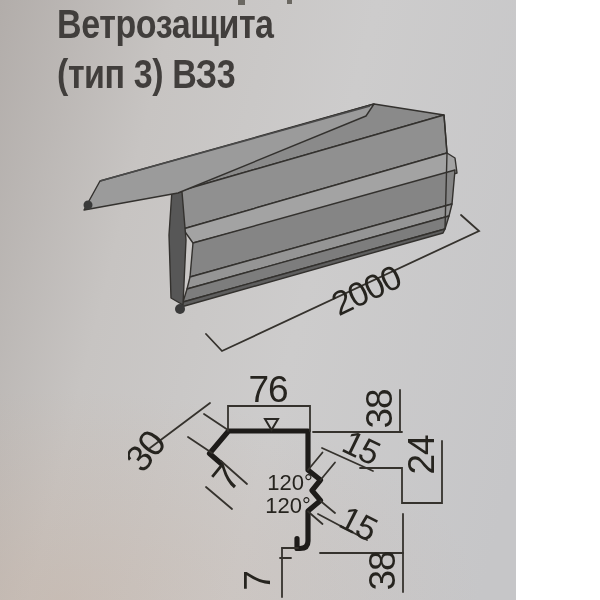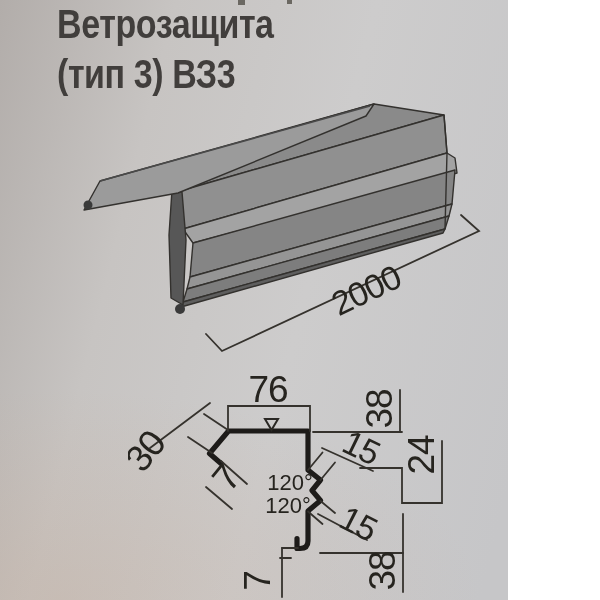--- a/index.html
+++ b/index.html
@@ -1,17 +1,17 @@
 <!DOCTYPE html>
 <html><head>
 <meta charset="utf-8">
 <style>
   html,body{margin:0;padding:0;}
   body{width:600px;height:600px;overflow:hidden;font-family:"Liberation Sans",sans-serif;}
-  #photo{position:relative;width:508px;height:600px;background:#eab308;overflow:hidden;}
+  #photo{position:relative;width:508px;height:600px;background:#eab308;overflow:hidden;padding-left:8px;}
   #bg-svg{position:absolute;left:0;top:0;z-index:0;}
   .title{position:absolute;left:57px;z-index:3;color:#413e3c;font-weight:bold;
          font-size:40px;letter-spacing:-0.5px;transform:scaleX(0.85);transform-origin:left top;
          white-space:nowrap;}
   #title1{top:2px;}
   #title2{top:52px;}
   .stub{position:absolute;background:#6b6862;z-index:3;}
   svg{position:absolute;z-index:2;}
   #iso-svg{left:60px;top:95px;filter:blur(0.3px);}
   #sec-svg{left:128px;top:363px;filter:blur(0.25px);}

